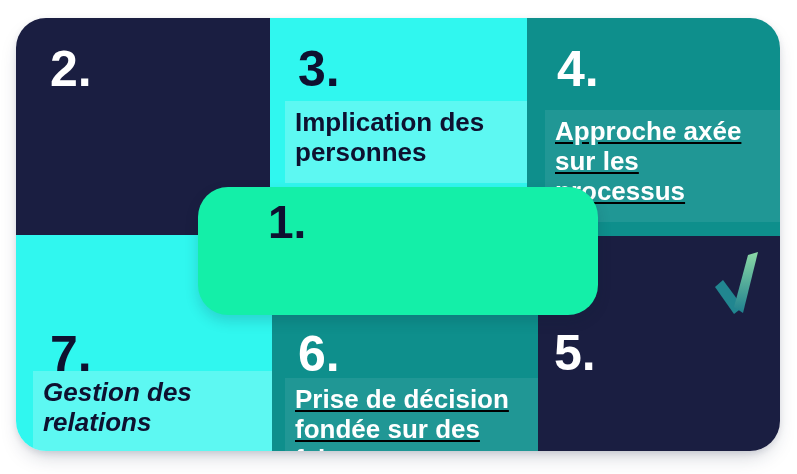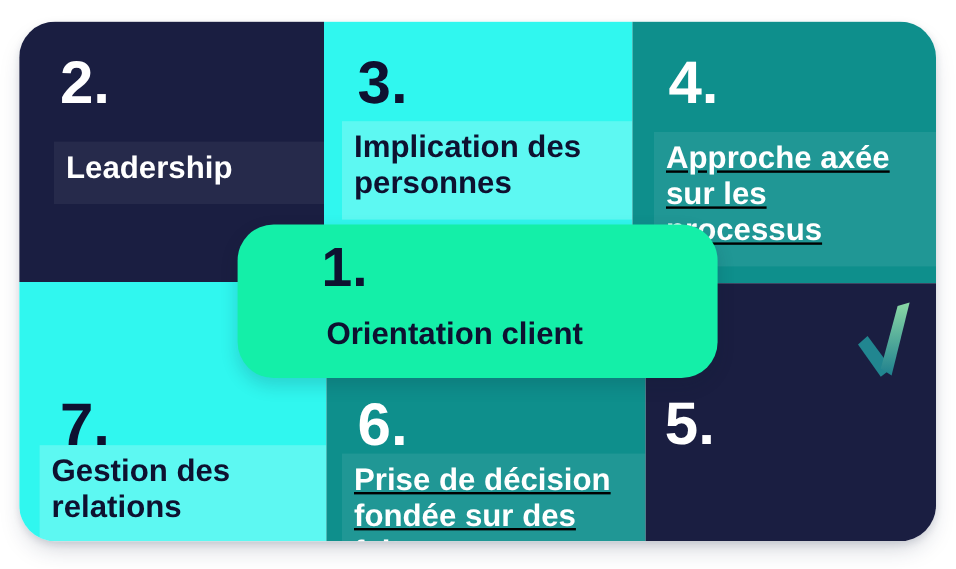--- a/index.html
+++ b/index.html
@@ -37,21 +37,21 @@
   .hl-on-cyan{background:rgba(255,255,255,0.22);}
   .hl-on-teal{background:rgba(255,255,255,0.08);text-decoration:underline;}
   
   .c2 .num{left:34px;top:26px;}
   .c2 .label-band{left:29px;top:100px;}
   .c3 .num{left:28px;top:26px;}
   .c3 .label-band{left:15px;top:83px;}
   .c4 .num{left:30px;top:26px;}
   .c4 .label-band{left:18px;top:92px;}
   .c7 .num{left:34px;top:94px;}
-  .c7 .label-band{left:17px;top:136px;}
+  .c7 .label-band{left:17px;top:136px;font-style:italic;}
   .c6 .num{left:26px;top:94px;}
   .c6 .label-band{left:13px;top:143px;}
   .c5 .num{left:16px;top:92px;}
   .c5 .label-band{left:7px;top:142px;}
   
   .pill{
     position:absolute;left:182px;top:169px;width:400px;height:128px;
     background:#14efa8;border-radius:30px;
     box-shadow:0 6px 14px rgba(10,30,50,0.16);
   }
@@ -61,23 +61,20 @@
   .check{position:absolute;left:695px;top:233px;width:49px;height:64px;}
 </style>
 </head>
 <body>
 
 <div class="canvas">
   <div class="card">
 
     <section class="cell c2 bg-navy">
       <div class="num t-light">2.</div>
-      <div class="label-band hl-on-navy">
-        <div class="label t-light">Leadership</div>
-      </div>
     </section>
 
     <section class="cell c3 bg-cyan">
       <div class="num t-dark">3.</div>
       <div class="label-band hl-on-cyan">
         <div class="label t-dark">Implication des
 personnes</div>
       </div>
     </section>
 
@@ -115,17 +112,16 @@
           <stop offset="0" stop-color="#8bd9a6"></stop>
           <stop offset="1" stop-color="#1f808e"></stop>
         </linearGradient>
       </defs>
       <polygon points="4,36 12,29 32,56 23,63" fill="#218690"></polygon>
       <polygon points="47,1 37,4 23,56 32,62" fill="url(#ckgrad)"></polygon>
     </svg>
 
     <div class="pill">
       <div class="num t-dark">1.</div>
-      <div class="label t-dark">Orientation client</div>
     </div>
 
   </div>
 </div>
 
 </body></html>

